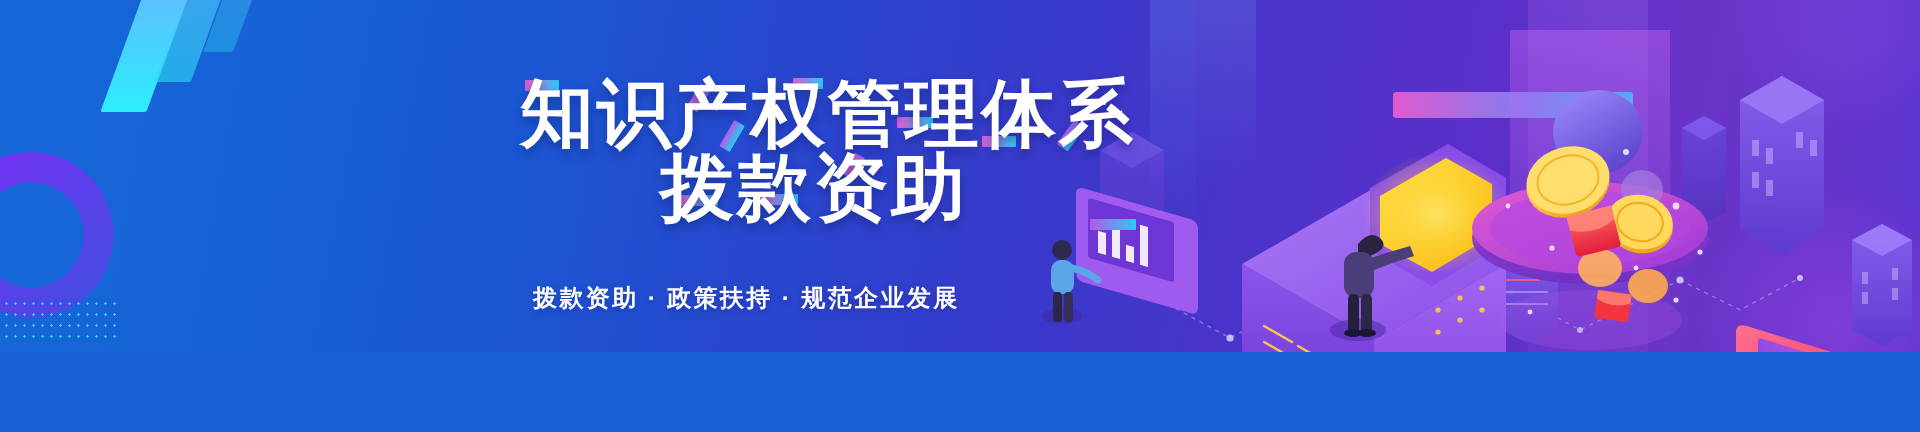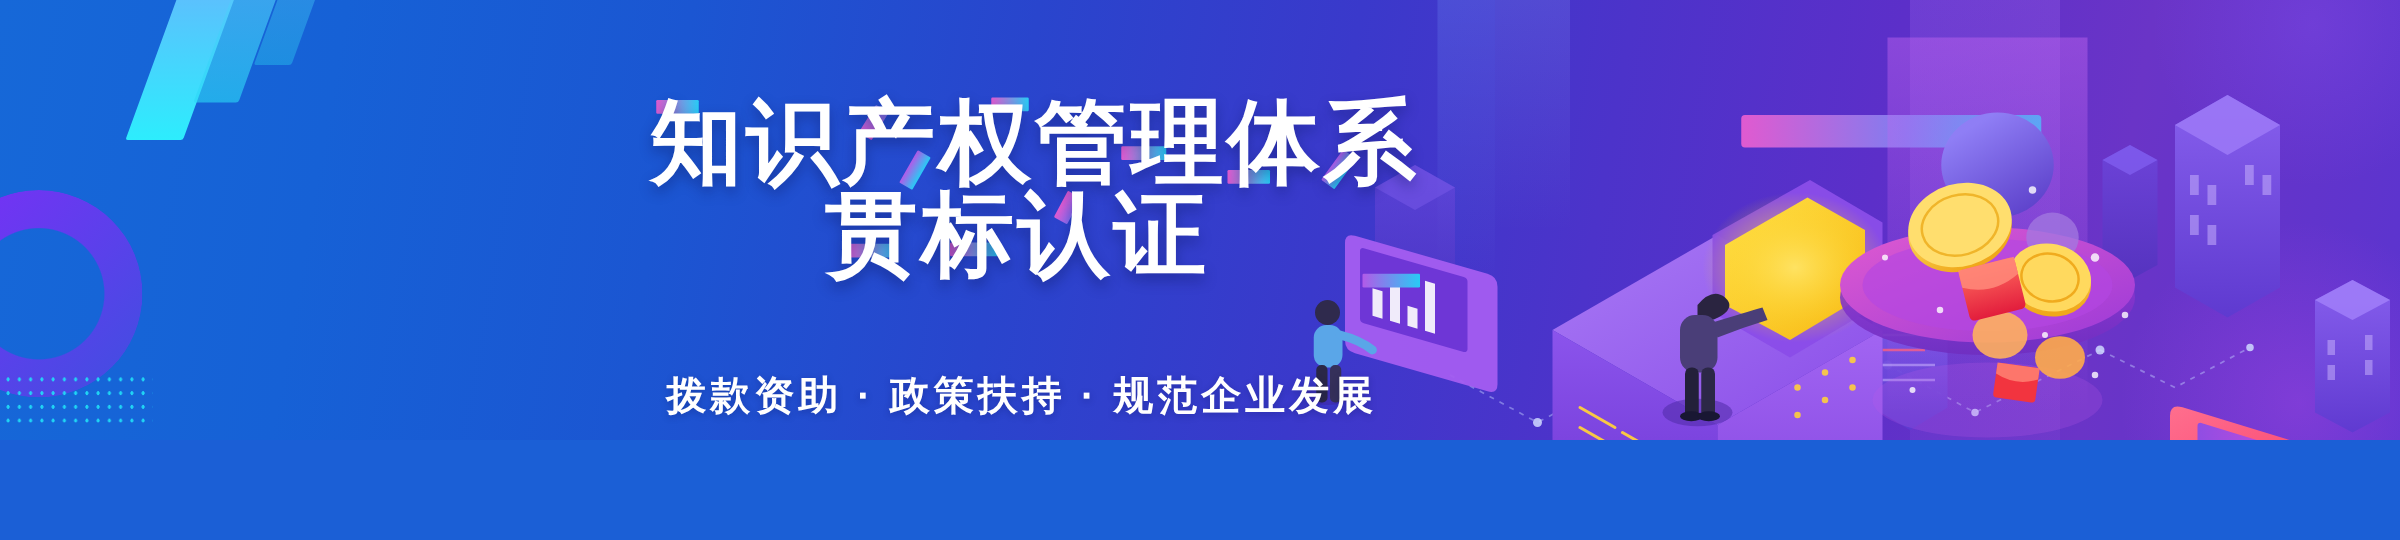--- a/index.html
+++ b/index.html
@@ -28,22 +28,22 @@
   
   #copy{position:absolute;left:0;top:0;width:1100px;height:432px;}
   .title-line{
     position:absolute;white-space:nowrap;color:#fff;
     font-weight:700;letter-spacing:.04em;
     text-shadow:0 5px 10px rgba(10,20,90,.38);
   }
   #title1{left:520px;top:72px;font-size:74px;line-height:84px;}
   #title2{left:660px;top:146px;font-size:74px;line-height:84px;}
   #subtitle{
-    position:absolute;left:533px;top:295px;white-space:nowrap;
-    color:#ffffff;font-size:32px;font-weight:700;letter-spacing:.10em;
+    position:absolute;left:533px;top:282px;white-space:nowrap;
+    color:#ffffff;font-size:24px;font-weight:700;letter-spacing:.10em;
     text-shadow:0 2px 6px rgba(10,20,90,.30);
   }
   
   .accent{position:absolute;border-radius:1px;}
 
   
   #art{position:absolute;left:1040px;top:0;width:880px;height:432px;}
 </style>
 </head>
 <body>
@@ -357,18 +357,18 @@
     <div class="accent" style="left:897px;top:117px;width:36px;height:11px;background:linear-gradient(90deg,#e05ad0,#28cbf5);"></div>
     <div class="accent" style="left:982px;top:136px;width:34px;height:11px;background:linear-gradient(90deg,#e05ad0,#28cbf5);"></div>
     <div class="accent" style="left:1056px;top:129px;width:30px;height:13px;background:linear-gradient(180deg,#b25ae8,#28cbf5);transform:rotate(-54deg);"></div>
     <div class="accent" style="left:678px;top:195px;width:40px;height:11px;background:linear-gradient(90deg,#e05ad0,#28cbf5);"></div>
     <div class="accent" style="left:760px;top:194px;width:38px;height:11px;background:linear-gradient(90deg,#e05ad0,#28cbf5);"></div>
     <div class="accent" style="left:842px;top:160px;width:24px;height:12px;background:linear-gradient(180deg,#e05ad0,#8a6bf0);transform:rotate(-62deg);"></div>
     <div class="accent" style="left:1090px;top:219px;width:46px;height:11px;background:linear-gradient(90deg,#b25ae8,#28cbf5);"></div>
 
     <div class="title-line" id="title1">知识产权管理体系</div>
 
-    <div class="title-line" id="title2">贯标认证</div>
+    <div class="title-line" id="title2">拨款资助</div>
 
     <div id="subtitle">拨款资助 · 政策扶持 · 规范企业发展</div>
   </div>
 
 </div>
 
 </body></html>

